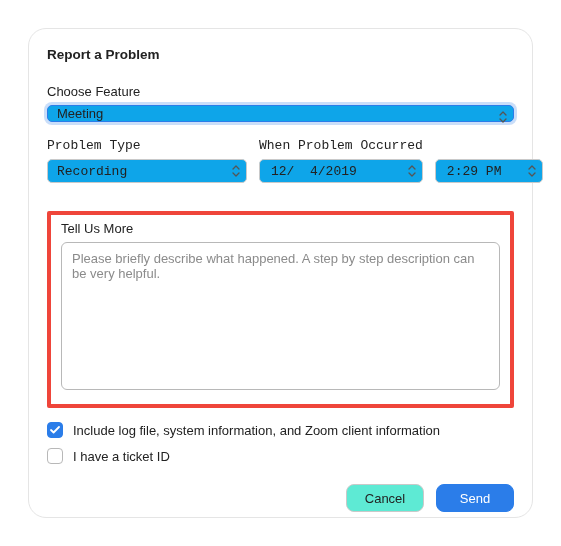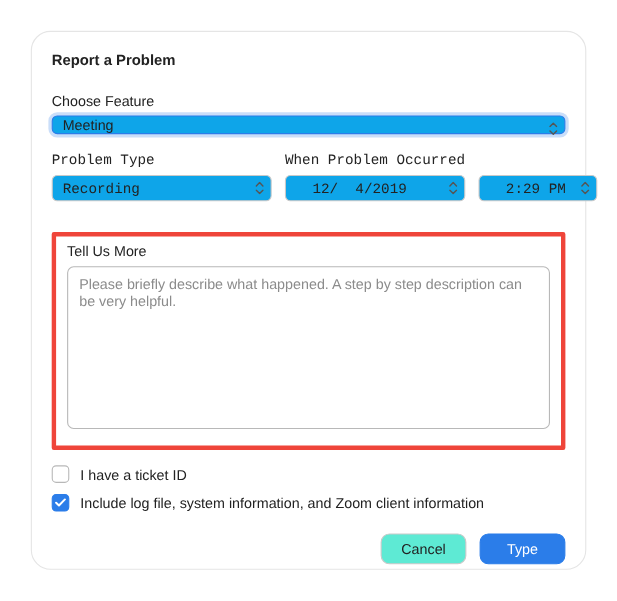--- a/index.html
+++ b/index.html
@@ -67,21 +67,21 @@
   .row {
     display: flex;
     gap: 12px;
     margin-top: 16px;
     font-family: Liberation Mono, monospace;
   }
   .col { display: flex; flex-direction: column; }
   .col.problem-type { flex: 0 0 200px; }
   .col.date { flex: 0 0 124px; }
   .col.time { flex: 0 0 108px; }
-  .col.date .select, .col.time .select { text-align: center; justify-content: flex-start; padding-left: 24px; }
+  .col.date .select, .col.time .select { text-align: center; justify-content: flex-start; padding-left: 11px; }
   .highlight-box {
     margin-top: 28px;
     border: 4px solid #ef453a;
     border-radius: 2px;
     padding: 6px 10px 10px 10px;
   }
   .tellus-label {
     font-size: 13px;
     color: #222;
     margin-bottom: 6px;
@@ -218,33 +218,33 @@
       </div>
     </div>
   </div>
 
   <div class="highlight-box">
     <div class="tellus-label">Tell Us More</div>
     <textarea class="textarea" placeholder="Please briefly describe what happened. A step by step description can be very helpful." style=""></textarea>
   </div>
 
   <div class="check-row">
-    <span class="checkbox">
-      
-    </span>
-    <span>I have a ticket ID</span>
-  </div>
-
-  <div class="check-row">
     <span class="checkbox checked">
       <svg width="10" height="8" viewBox="0 0 10 8">
           <path d="M1 4 L3.6 6.5 L9 1" stroke="#fff" stroke-width="1.8" fill="none" stroke-linecap="round" stroke-linejoin="round"></path>
         </svg>
     </span>
     <span>Include log file, system information, and Zoom client information</span>
   </div>
 
+  <div class="check-row">
+    <span class="checkbox">
+      
+    </span>
+    <span>I have a ticket ID</span>
+  </div>
+
   <div class="footer">
     <div class="btn btn-secondary">Cancel</div>
-    <div class="btn btn-primary">Type</div>
+    <div class="btn btn-primary">Send</div>
   </div>
 
 </div>
 
 </body></html>

